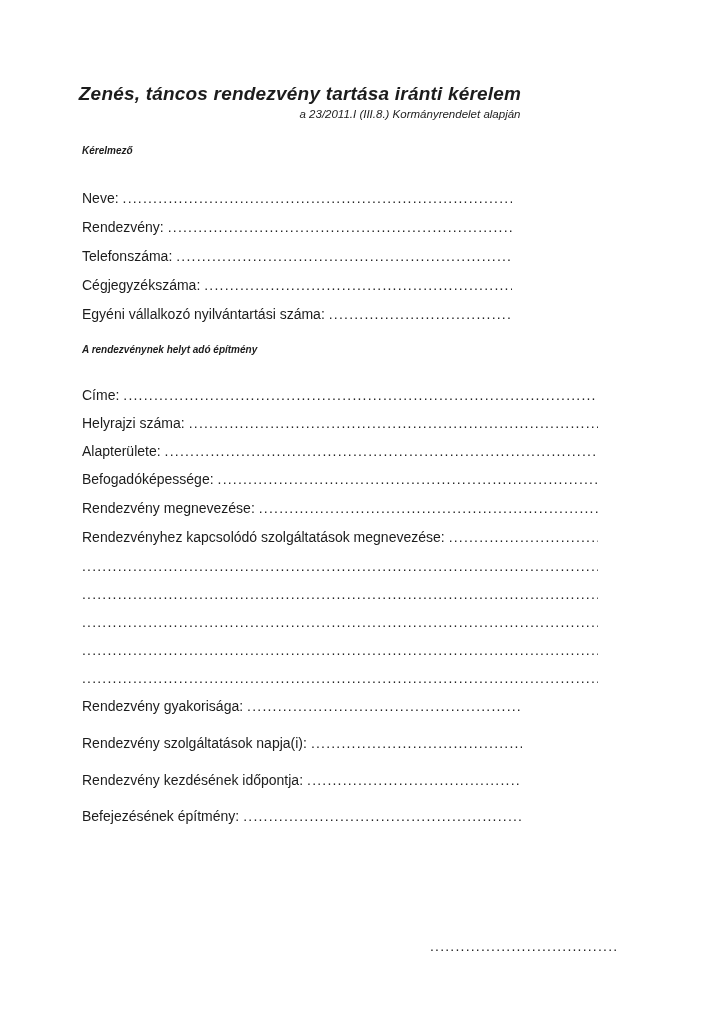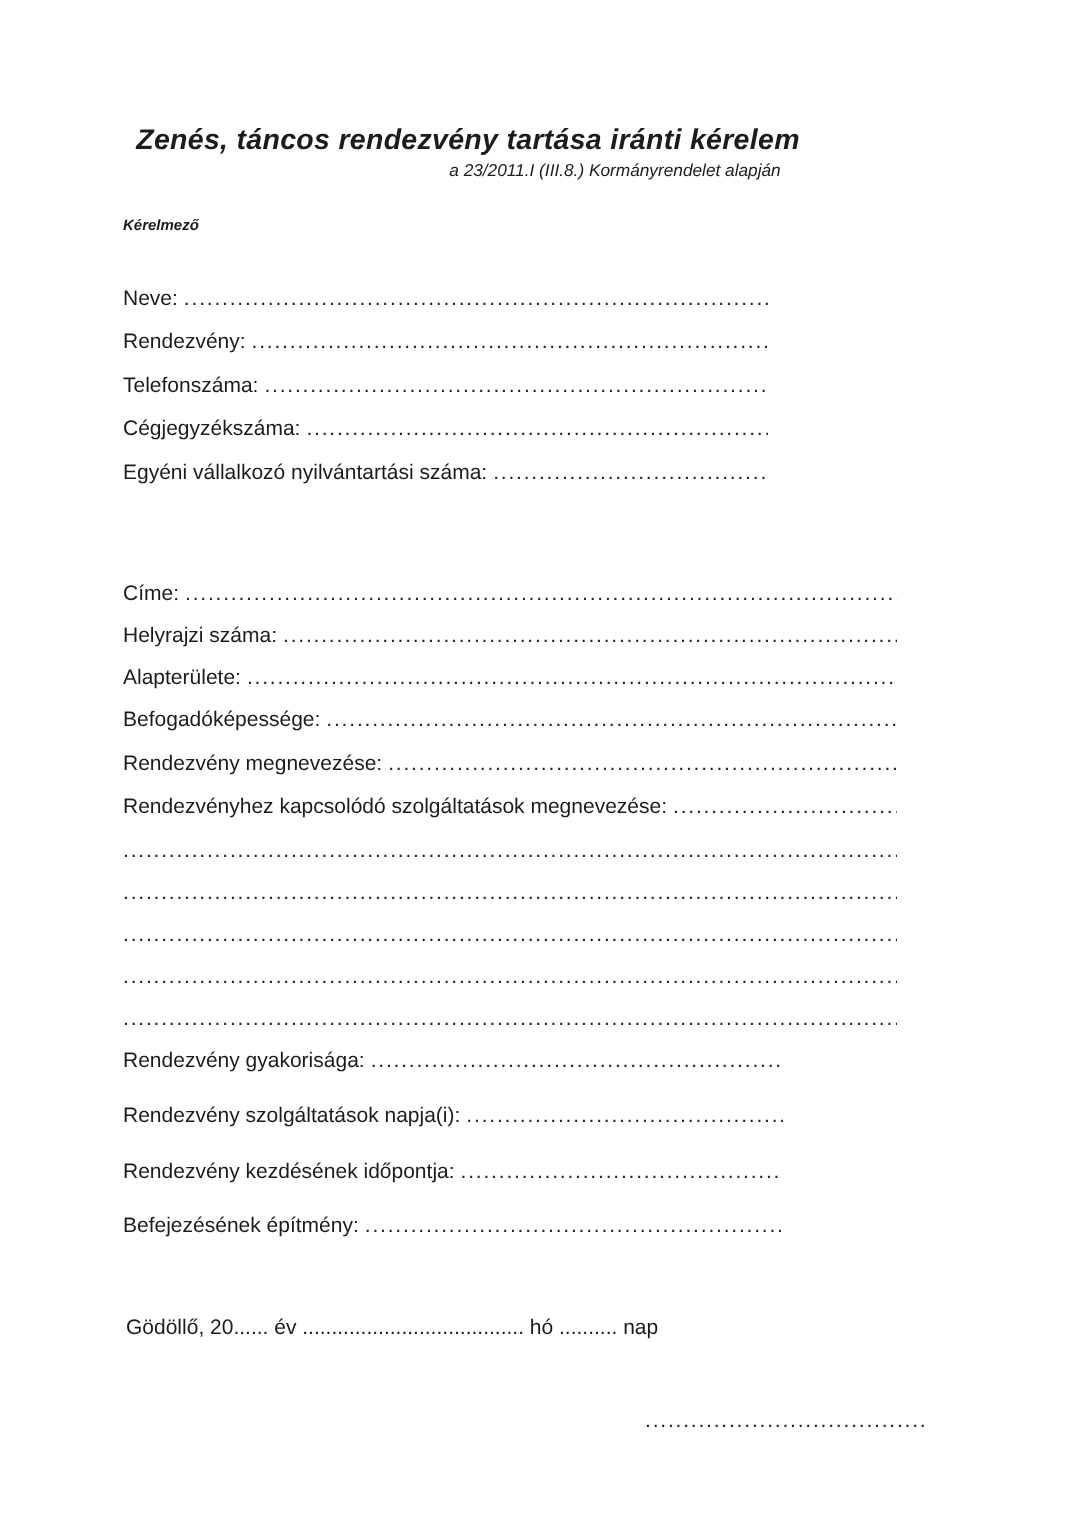--- a/index.html
+++ b/index.html
@@ -5,21 +5,21 @@
   html,body{margin:0;padding:0;background:#ffffff;}
   .page{
     position:relative;
     width:724px;height:1024px;
     background:#ffffff;
     font-family:"Liberation Sans", sans-serif;
     color:#1c1c1c;
     overflow:hidden;
   }
   .doc-title{
-    position:absolute;left:16px;top:83px;width:592px;
+    position:absolute;left:4px;top:83px;width:592px;
     text-align:center;
     font-size:19px;font-weight:bold;font-style:italic;
     letter-spacing:0.2px;
   }
   .doc-subtitle{
     position:absolute;left:0;top:108px;width:724px;
     text-align:center;
     font-size:11.5px;font-style:italic;margin-left:48px;
   }
   .section-heading{
@@ -71,20 +71,21 @@
   <div class="field w430" style="top:247px">
     <span class="lbl">Telefonszáma:</span><span class="dots">......................................................................................................................................................</span>
   </div>
   <div class="field w430" style="top:276px">
     <span class="lbl">Cégjegyzékszáma:</span><span class="dots">......................................................................................................................................................</span>
   </div>
   <div class="field w430" style="top:305px">
     <span class="lbl">Egyéni vállalkozó nyilvántartási száma:</span><span class="dots">......................................................................................................................................................</span>
   </div>
 
+  <div class="section-heading" style="top:344px">A rendezvénynek helyt adó építmény</div>
 
   <div class="field w516" style="top:386px">
     <span class="lbl">Címe:</span><span class="dots">......................................................................................................................................................</span>
   </div>
   <div class="field w516" style="top:414px">
     <span class="lbl">Helyrajzi száma:</span><span class="dots">......................................................................................................................................................</span>
   </div>
   <div class="field w516" style="top:442px">
     <span class="lbl">Alapterülete:</span><span class="dots">......................................................................................................................................................</span>
   </div>
@@ -120,19 +121,18 @@
   <div class="field w440" style="top:734px">
     <span class="lbl">Rendezvény szolgáltatások napja(i):</span><span class="dots">......................................................................................................................................................</span>
   </div>
   <div class="field w440" style="top:771px">
     <span class="lbl">Rendezvény kezdésének időpontja:</span><span class="dots">......................................................................................................................................................</span>
   </div>
   <div class="field w440" style="top:807px">
     <span class="lbl">Befejezésének építmény:</span><span class="dots">......................................................................................................................................................</span>
   </div>
 
-  <div class="date-line">Gödöllő, 20...... év ...................................... hó .......... nap</div>
 
   <div class="signature">
     <div class="sig-dots dots">............................................................</div>
   </div>
 
 </div>
 
 </body></html>

